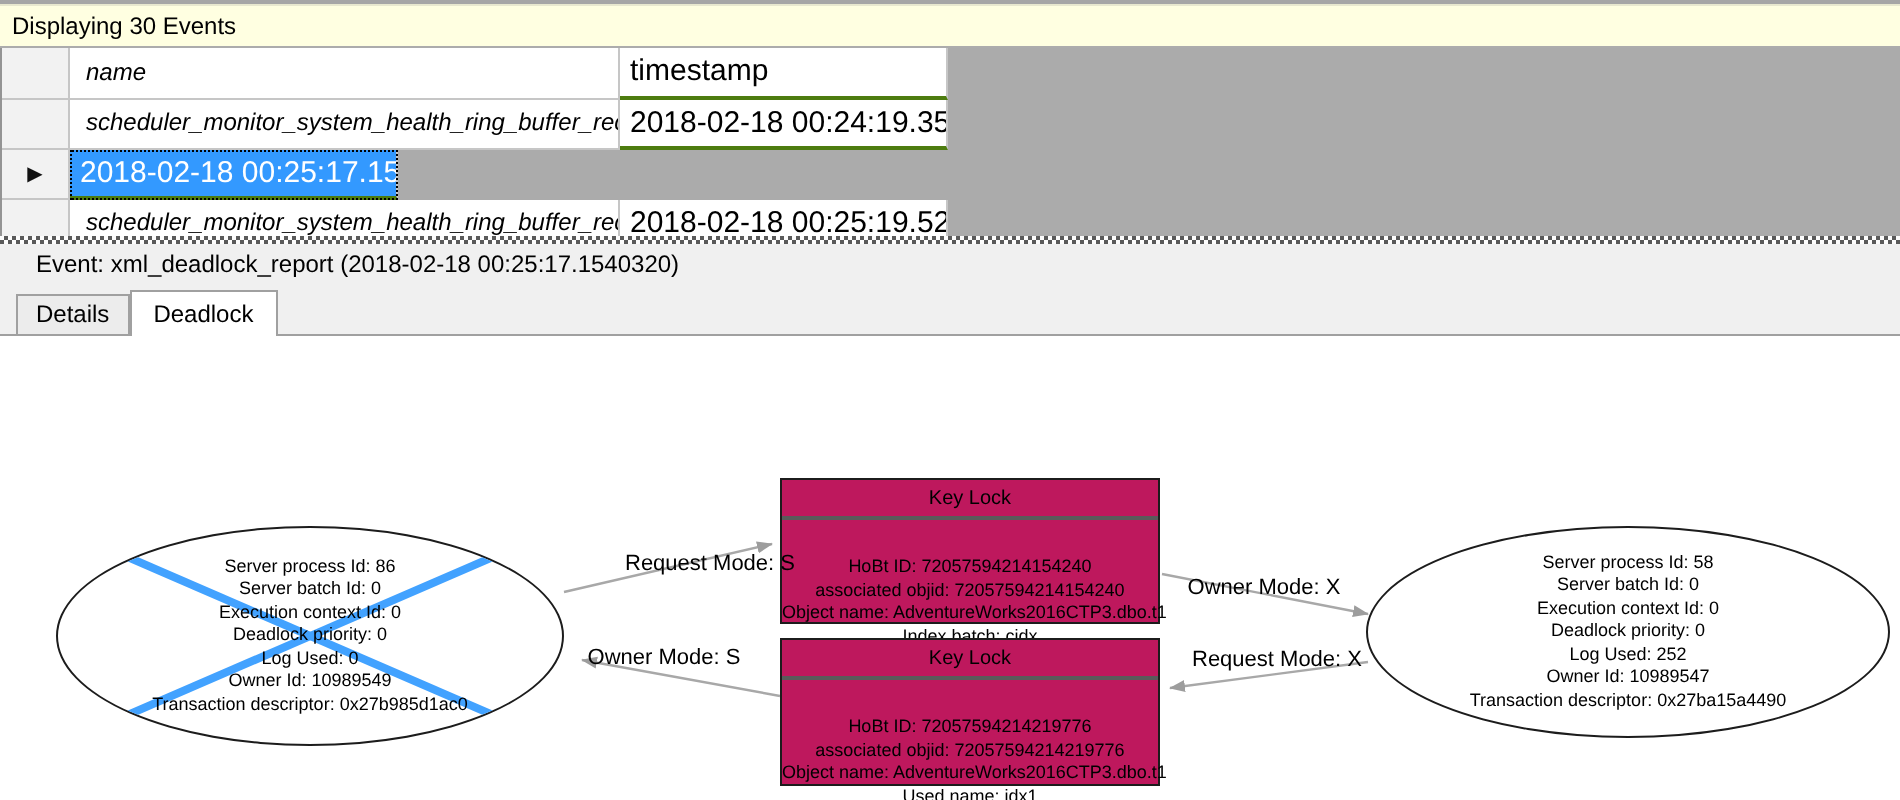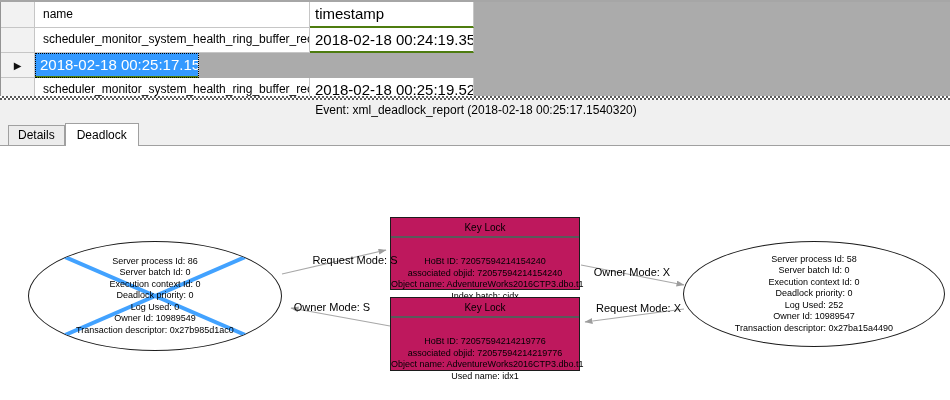--- a/index.html
+++ b/index.html
@@ -17,33 +17,33 @@
     border-bottom:1px solid #acacac;font-size:12px;line-height:20px;padding-left:6px;}
 
   
   #grid{height:94px;background:var(--grid-filler-gray);overflow:hidden;border-left:1px solid #949494;}
   .g-row{display:flex;height:25px;}
   .g-row.g-head{height:26px;}
   .g-sel{width:34px;background:#f2f2f2;border-right:1px solid #c6c6c6;border-bottom:1px solid #c6c6c6;
     display:flex;align-items:center;justify-content:center;font-size:10px;color:#111;flex:none;}
   .g-cells{display:flex;flex:none;}
   .g-name{width:275px;border-right:1px solid #c6c6c6;border-bottom:1px solid #c6c6c6;background:#fff;
-    font-size:12px;line-height:23px;padding-left:8px;white-space:nowrap;overflow:hidden;flex:none;}
+    font-size:12px;line-height:23px;padding-left:8px;white-space:nowrap;overflow:hidden;flex:none;font-style:italic;}
   .g-ts{width:164px;border-right:1px solid #c6c6c6;border-bottom:2px solid #4d7c0f;background:#fff;
     font-size:15px;line-height:23px;padding-left:5px;white-space:nowrap;overflow:hidden;flex:none;}
   .g-head .g-name,.g-head .g-ts{line-height:24px;background:#fff;}
   .g-fill{flex:1;background:var(--grid-filler-gray);}
   .g-row.selected .g-cells{outline:1px dotted #000;outline-offset:-1px;}
   .g-row.selected .g-name,.g-row.selected .g-ts{background:var(--selection-blue);color:#fff;}
 
   
   #splitter{height:4px;background:repeating-conic-gradient(#5a5a5a 0% 25%,#fdfdfd 0% 50%) 0 0/4px 4px;cursor:row-resize;}
 
   
-  #event-bar{height:20px;background:var(--chrome-gray);font-size:12px;line-height:20px;padding-left:2px;text-align:center;}
+  #event-bar{height:20px;background:var(--chrome-gray);font-size:12px;line-height:20px;padding-left:18px;}
 
   
   #tab-strip{height:25px;background:var(--chrome-gray);display:flex;align-items:flex-end;padding-left:8px;position:relative;z-index:2;}
   .tab{font-size:12px;border:1px solid #a0a0a0;padding:2px 9px 3px 9px;background:#ececec;
     border-bottom:none;margin-right:0;cursor:default;}
   .tab.active{background:#fff;padding:4px 11px;margin-bottom:-1px;position:relative;z-index:3;}
 
   
   #pane{flex:1;position:relative;background:#fff;border-top:1px solid #a0a0a0;}
   #edge-svg{position:absolute;left:0;top:0;z-index:0;}
@@ -61,20 +61,21 @@
   .resource-body .node-line{line-height:11.5px;}
 
   .edge-label{position:absolute;font-size:11px;color:#000;text-align:center;white-space:nowrap;z-index:2;}
 </style>
 </head>
 <body>
 
 <div id="app">
 
   <div id="top-strip"></div>
+  <div id="events-header">Displaying 30 Events</div>
 
   <div id="grid">
     <div class="g-row g-head">
       <div class="g-sel"></div>
       <div class="g-cells">
         <div class="g-name">name</div>
         <div class="g-ts">timestamp</div>
       </div>
       <div class="g-fill"></div>
     </div>

